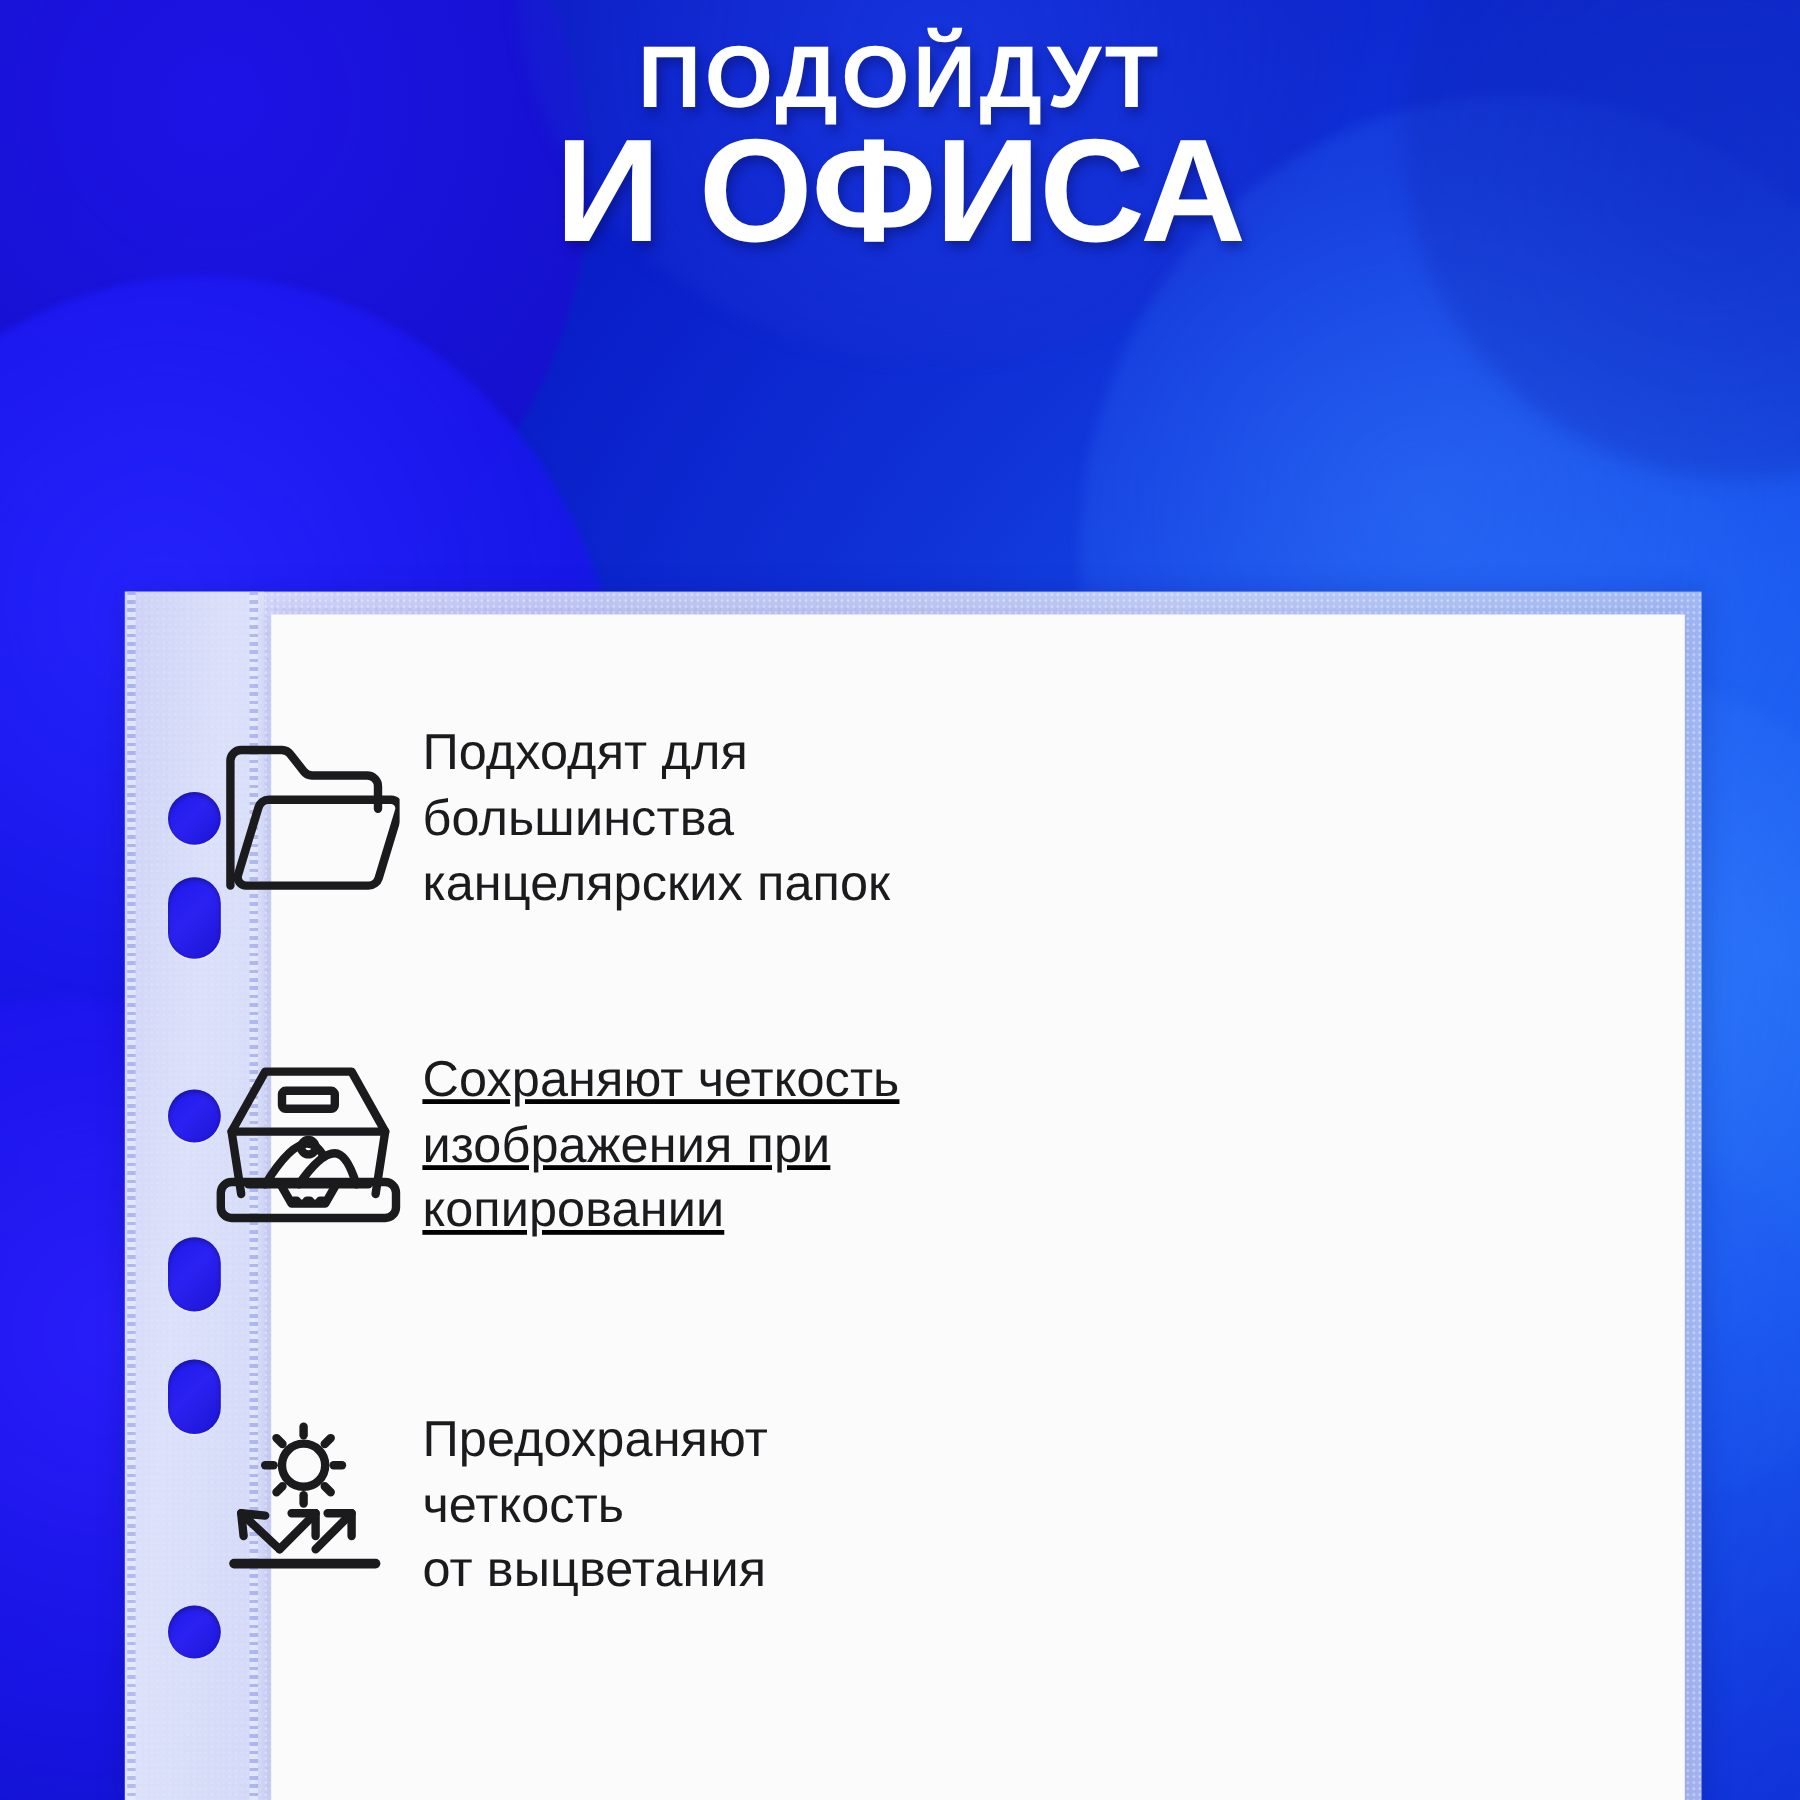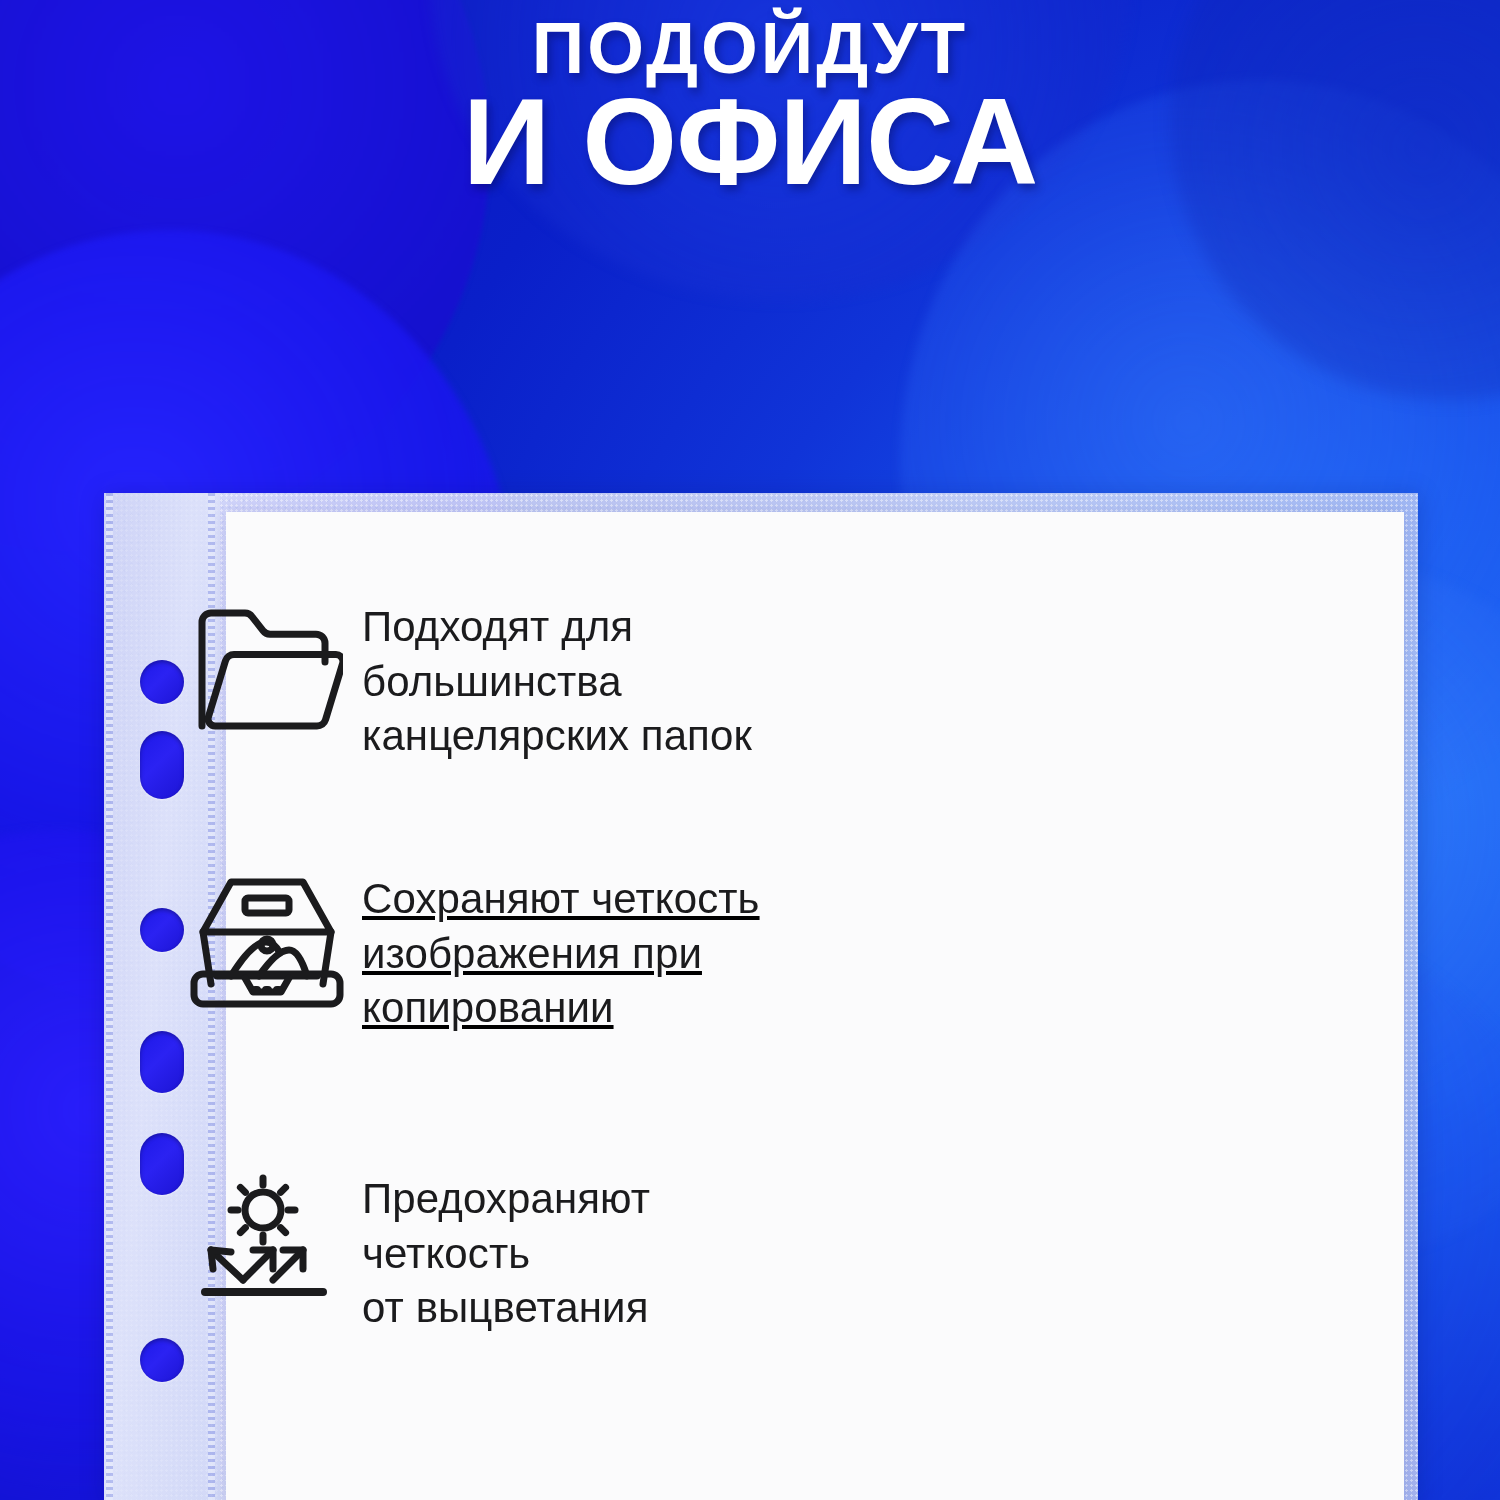--- a/index.html
+++ b/index.html
@@ -56,21 +56,21 @@
 
   
   #headline {
     position:absolute; left:0; top:0; width:1500px;
     text-align:center; z-index:20;
     color:#fff;
     text-shadow:3px 5px 9px rgba(4,10,80,.42);
   }
   .hl-small {
     font-size:73px; font-weight:bold; line-height:1;
-    letter-spacing:3px; padding-top:11px;
+    letter-spacing:3px; padding-top:28px;
   }
   .hl-big {
     font-size:122px; font-weight:bold; line-height:1.03;
     letter-spacing:-1px;
   }
   .hl-big.l2 { margin-top:20px; }
   .hl-big.l3 { margin-top:-4px; }
 
   
   #protector {
@@ -127,22 +127,22 @@
     width:1178px; height:991px;
     background:#fbfbfc;
     box-shadow:0 0 16px rgba(30,40,130,.13);
     z-index:4;
   }
 
   
   #features { position:absolute; left:0; top:0; width:100%; height:100%; }
 
   .feature-row {
-    position:absolute; display:flex; align-items:flex-start;
-    left:172px; width:960px;
+    position:absolute; display:flex; align-items:center;
+    left:162px; width:960px;
   }
   .feature-row.r1 { top:600px; }
   .feature-row.r2 { top:872px;text-decoration:underline; }
   .feature-row.r3 { top:1172px; }
 
   .feature-icon {
     width:190px; flex:0 0 190px;
     display:flex; align-items:center; justify-content:center;
   }
   .feature-icon svg { display:block; }

